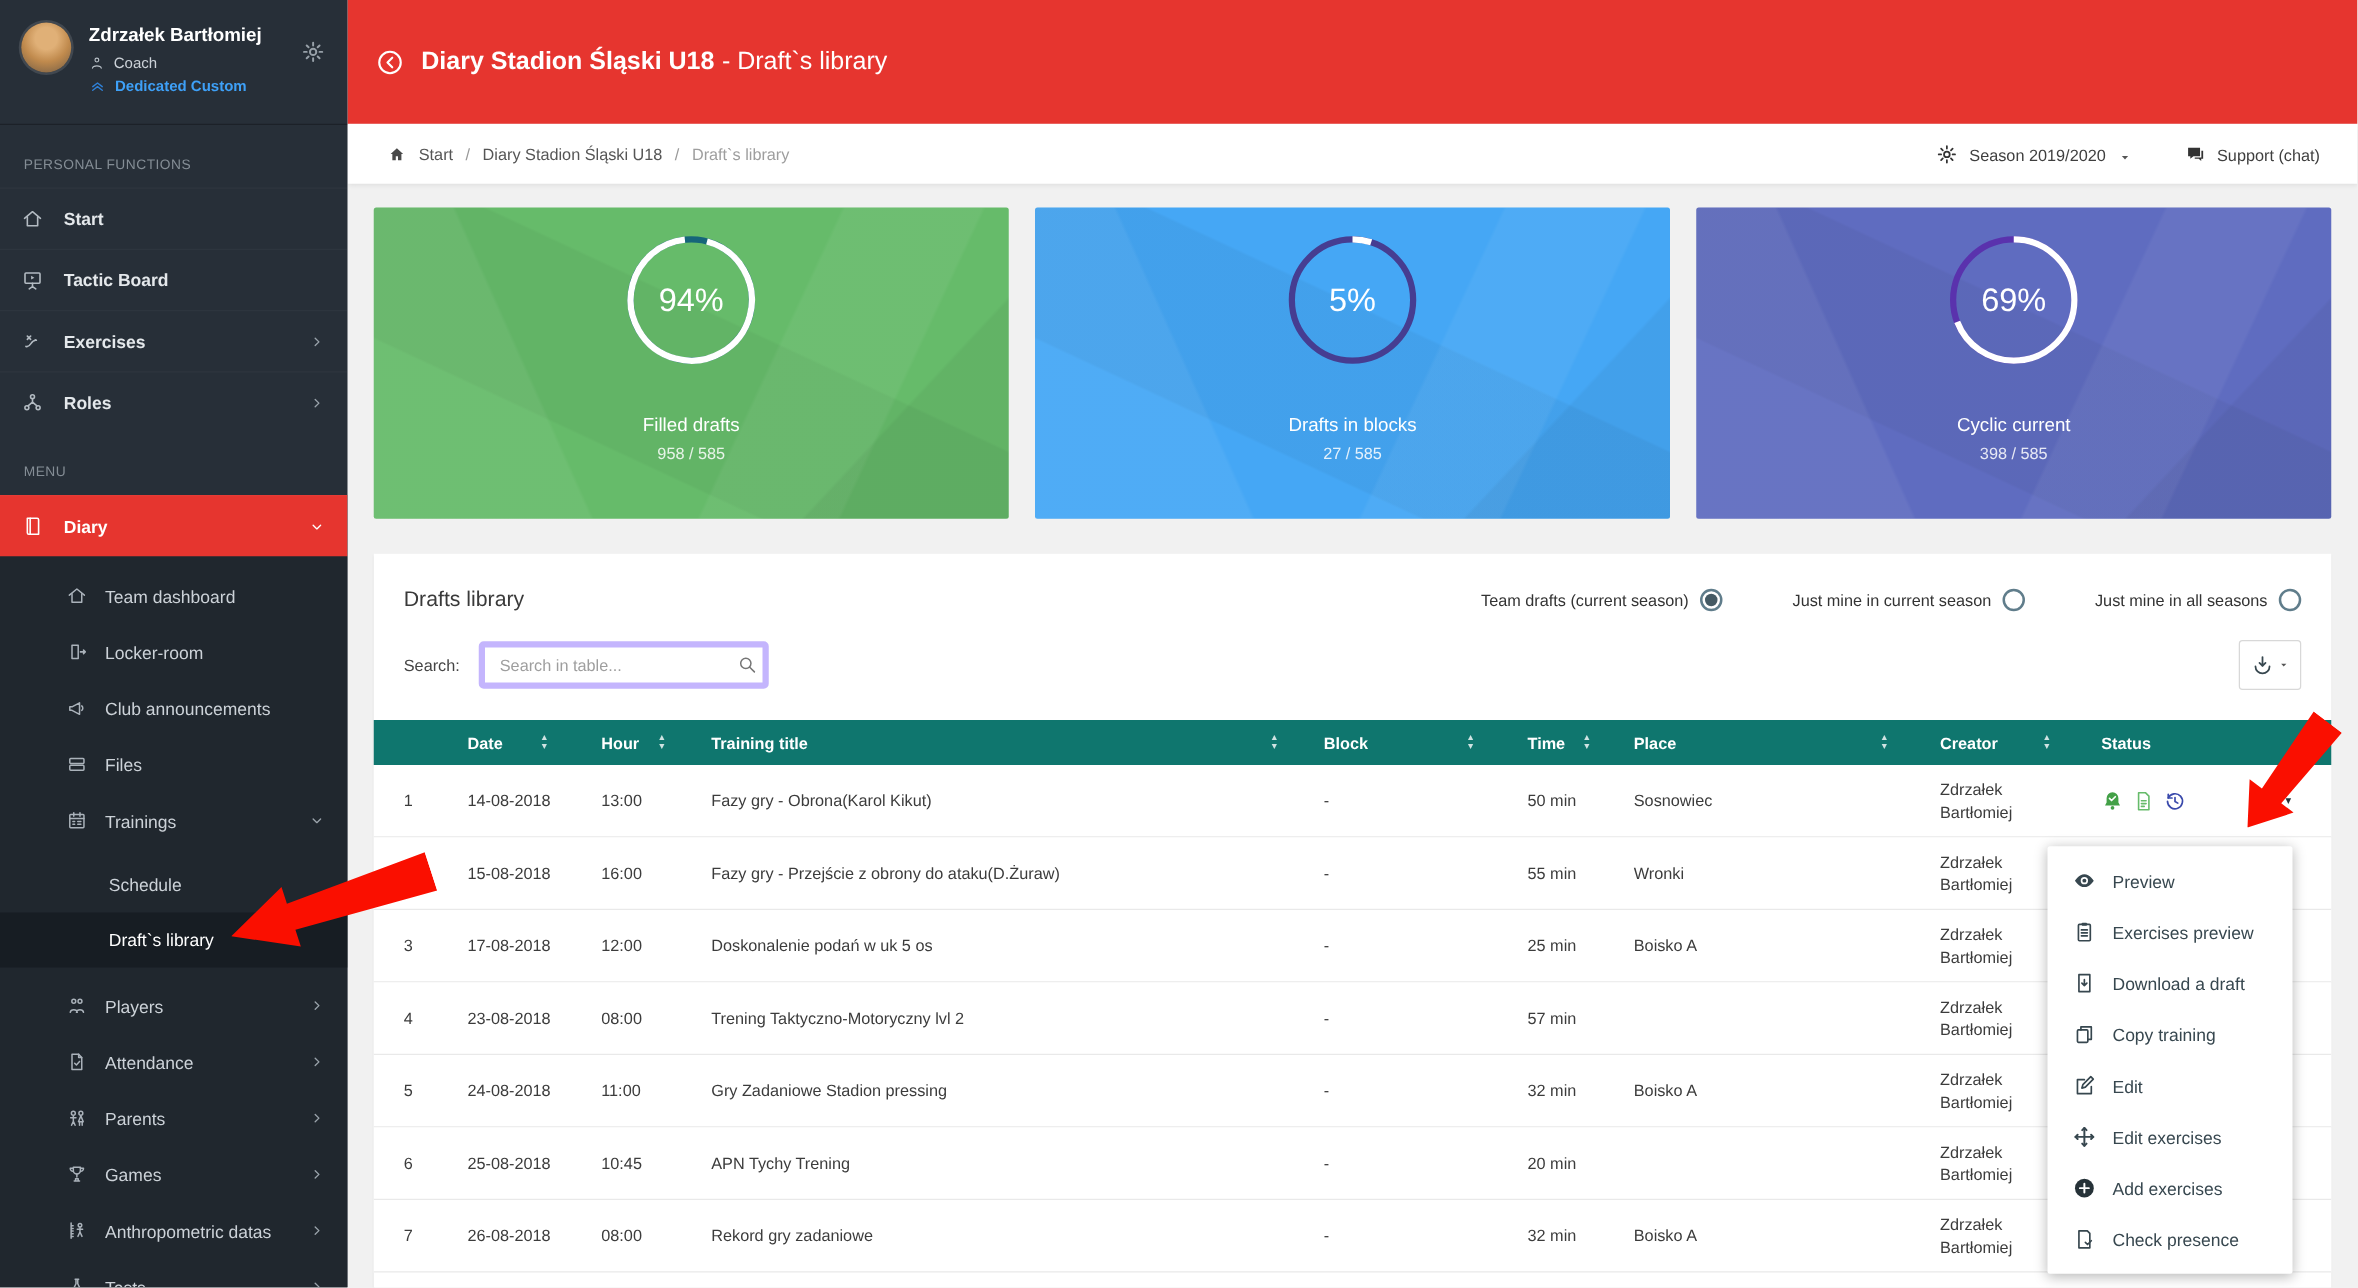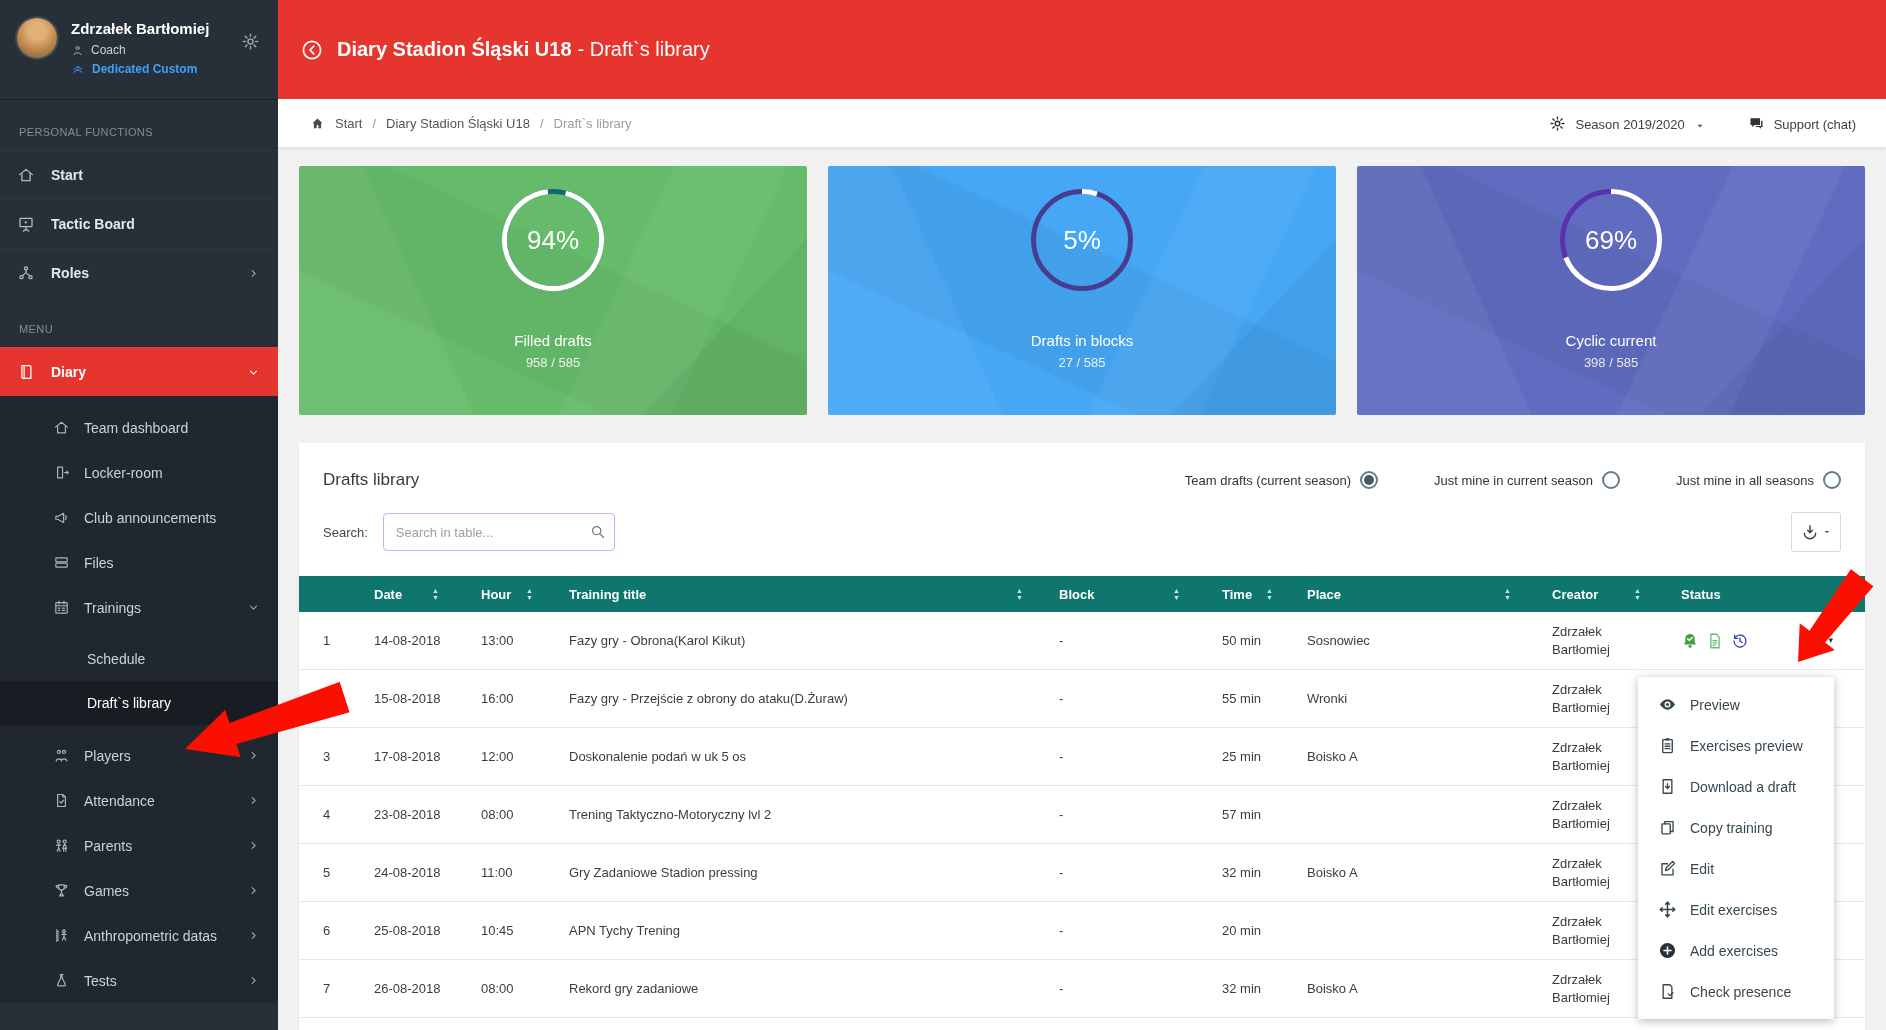--- a/index.html
+++ b/index.html
@@ -76,21 +76,21 @@
   .panel { margin:28px 21px 0; background:#fff; box-shadow:0 1px 2px rgba(0,0,0,.08); height:620px; position:relative; }
   .panel-head { display:flex; align-items:center; padding:27px 24px 16px; }
   .panel-head h2 { font-size:17px; font-weight:normal; color:#3a3a3a; }
   .filters { margin-left:auto; display:flex; align-items:center; gap:56px; }
   .filter { display:flex; align-items:center; gap:9px; font-size:13px; color:#333; cursor:pointer; }
   .radio { width:18px; height:18px; border:2px solid #607d8b; border-radius:50%; position:relative; flex:none; }
   .radio.on::after { content:""; position:absolute; inset:2px; border-radius:50%; background:#455a64; }
   .search-row { display:flex; align-items:center; padding:6px 24px 24px; }
   .search-row label { font-size:13px; color:#444; margin-right:15px; }
   .search-box { position:relative; width:232px; }
-  .search-box input { width:100%; height:38px; border:1px solid #c4b5fd; border-radius:4px; padding:0 28px 0 12px; font-size:13px; color:#333; outline:none; font-family:inherit; }
+  .search-box input { width:100%; height:38px; border:5px solid #c4b5fd; border-radius:4px; padding:0 28px 0 12px; font-size:13px; color:#333; outline:none; font-family:inherit; }
   .search-box input::placeholder { color:#9e9e9e; }
   .search-box .ic { position:absolute; right:9px; top:10px; width:17px; height:17px; color:#757575; }
   .export { margin-left:auto; width:50px; height:40px; background:#fff; border:1px solid #d8d8d8; border-radius:3px; display:flex; align-items:center; justify-content:center; gap:3px; cursor:pointer; }
   .export .ic { width:18px; height:18px; color:#37474f; }
   .export .caret { width:10px; height:10px; color:#555; }
 
   
   .table { width:100%; }
   .thead { display:flex; align-items:center; background:#0f766e; height:36px; color:#fff; font-size:13px; font-weight:bold; }
   .th { display:flex; align-items:center; height:100%; }
@@ -178,20 +178,35 @@
               <rect x="4" y="4.5" width="16" height="11" rx="1"></rect>
               <path d="M12 15.5v3.5M8.5 21.5l3.5-2.5 3.5 2.5"></path>
               <path d="M10.5 7.5l3.5 2-3.5 2z" fill="currentColor" stroke="none"></path>
             </svg>
           </span>
           <span class="nav-label">Tactic Board</span>
         </div>
         <div class="nav-item">
           <span class="ic main">
             <svg viewBox="0 0 24 24" fill="none" stroke="currentColor" stroke-width="1.7" stroke-linecap="round" stroke-linejoin="round">
+              <path d="M5 17.5c5.5 2 5-7.5 11-6.5"></path>
+              <path d="M14.5 9.2L17.2 11l-3 1.1z" fill="currentColor" stroke="none"></path>
+              <path d="M6.5 6.5L10 10M10 6.5L6.5 10"></path>
+            </svg>
+          </span>
+          <span class="nav-label">Exercises</span>
+          <span class="ic chev">
+            <svg viewBox="0 0 24 24" fill="none" stroke="currentColor" stroke-width="2" stroke-linecap="round" stroke-linejoin="round">
+              <path d="M9.5 6.5l5.5 5.5-5.5 5.5"></path>
+            </svg>
+          </span>
+        </div>
+        <div class="nav-item">
+          <span class="ic main">
+            <svg viewBox="0 0 24 24" fill="none" stroke="currentColor" stroke-width="1.7" stroke-linecap="round" stroke-linejoin="round">
               <circle cx="12" cy="5.8" r="2.1"></circle>
               <circle cx="6" cy="17.5" r="2.1"></circle>
               <circle cx="18" cy="17.5" r="2.1"></circle>
               <path d="M12 8v3.5M12 11.5l-4.7 4M12 11.5l4.7 4"></path>
             </svg>
           </span>
           <span class="nav-label">Roles</span>
           <span class="ic chev">
             <svg viewBox="0 0 24 24" fill="none" stroke="currentColor" stroke-width="2" stroke-linecap="round" stroke-linejoin="round">
               <path d="M9.5 6.5l5.5 5.5-5.5 5.5"></path>

